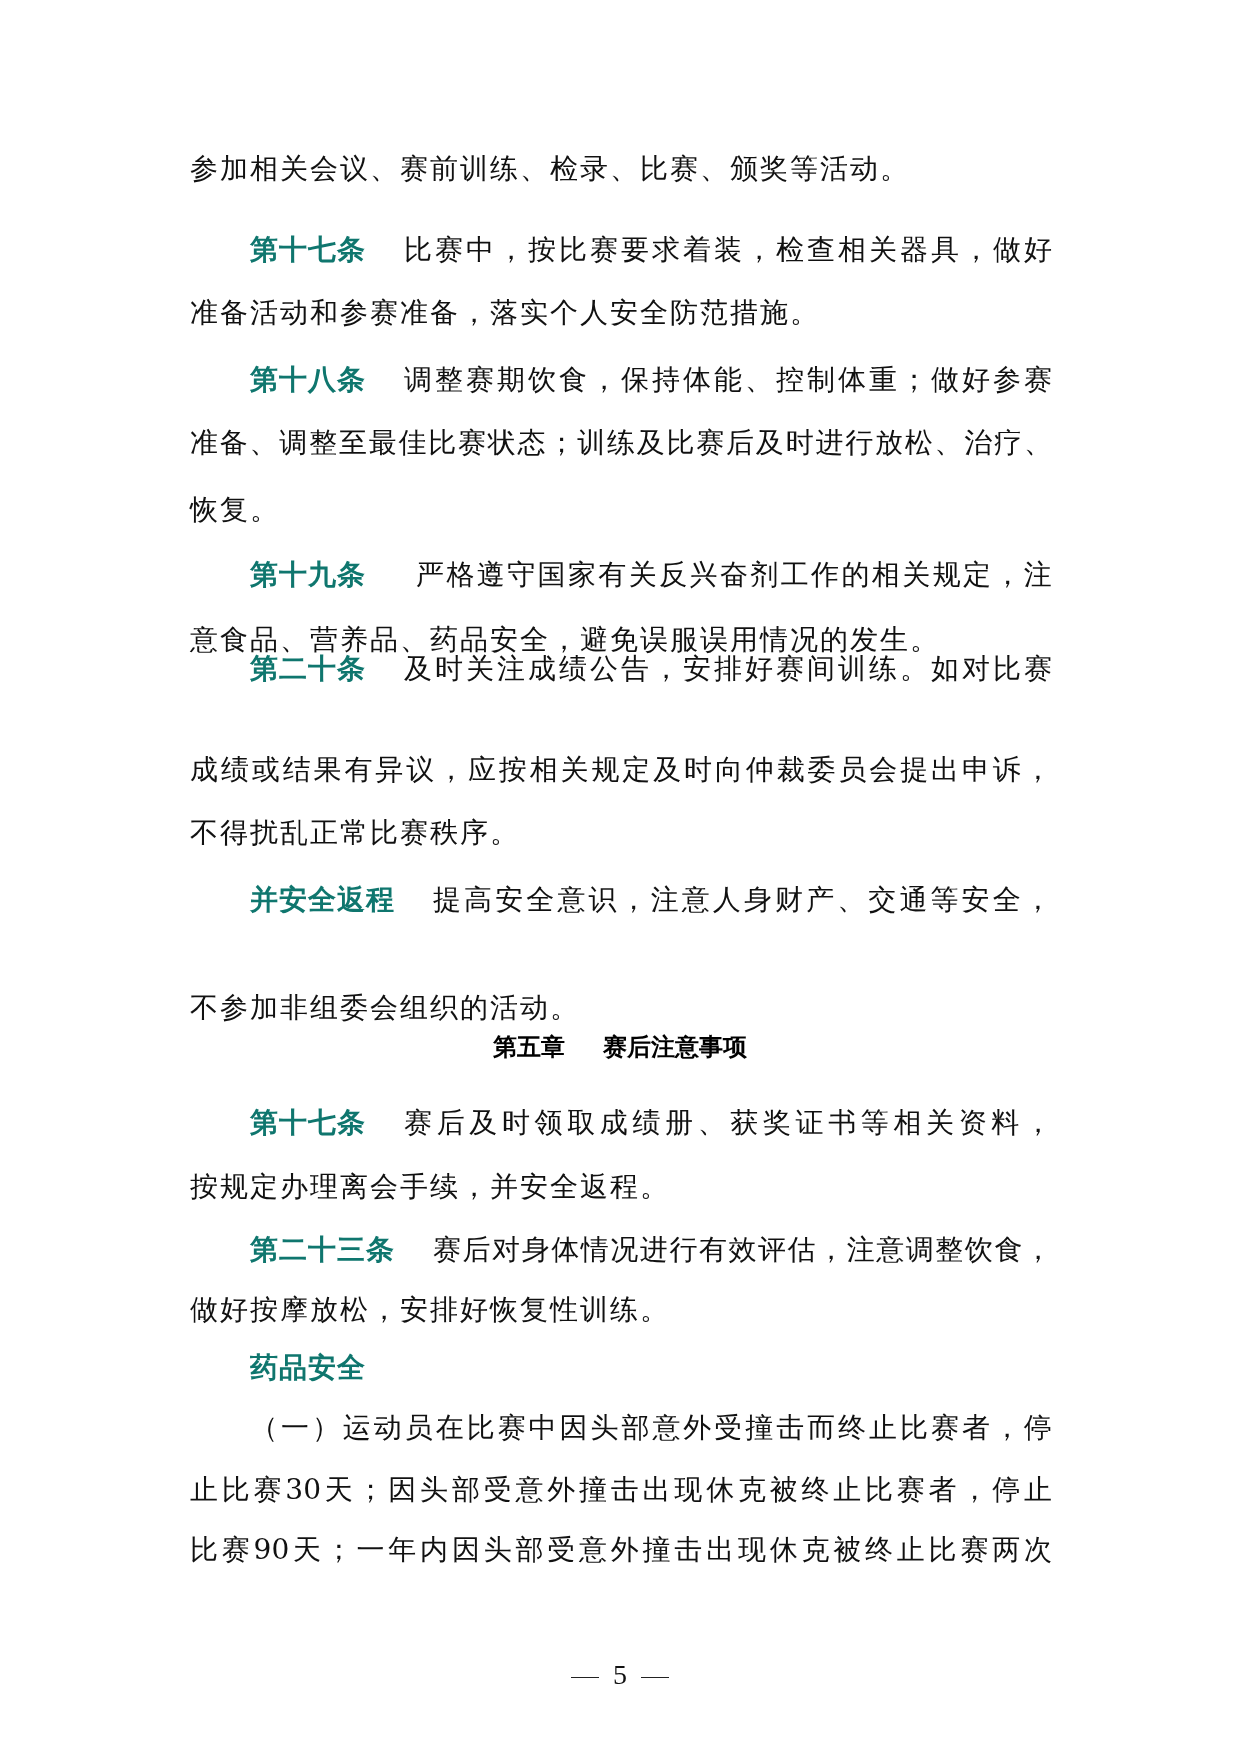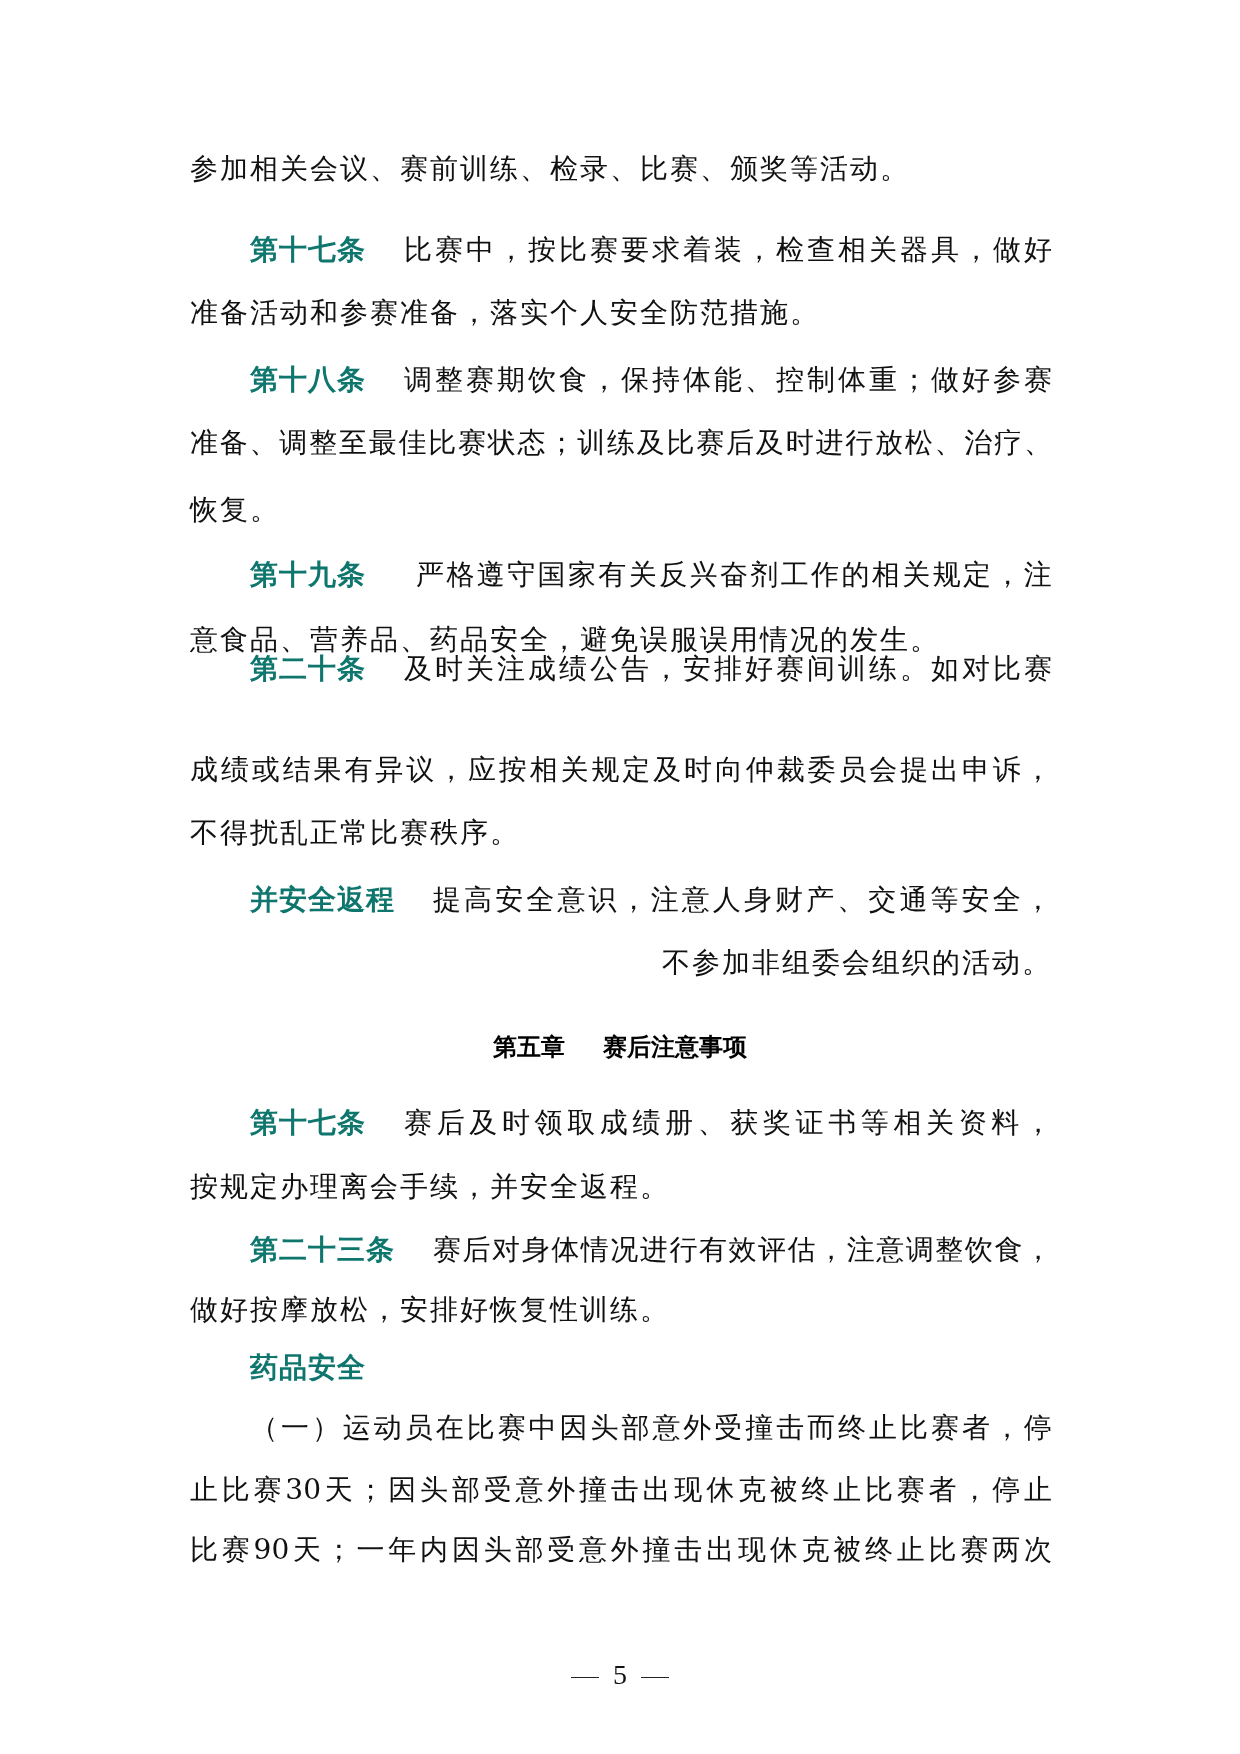--- a/index.html
+++ b/index.html
@@ -292,21 +292,21 @@
           <span class="ch">产</span>
           <span class="ch">、</span>
           <span class="ch">交</span>
           <span class="ch">通</span>
           <span class="ch">等</span>
           <span class="ch">安</span>
           <span class="ch">全</span>
           <span class="ch">，</span>
         </span>
       </div>
-      <div class="line last" style="top: 943px; justify-content: flex-end;">
+      <div class="line last" style="top: 988px;">
         <span class="text-run">不参加非组委会组织的活动。</span>
       </div>
       <div class="line indent" style="top: 1103px;">
         <span class="label">第十七条</span>
         <span style="display: flex; flex: 1 1 0%; justify-content: space-between;">
           <span class="ch">赛</span>
           <span class="ch">后</span>
           <span class="ch">及</span>
           <span class="ch">时</span>
           <span class="ch">领</span>

